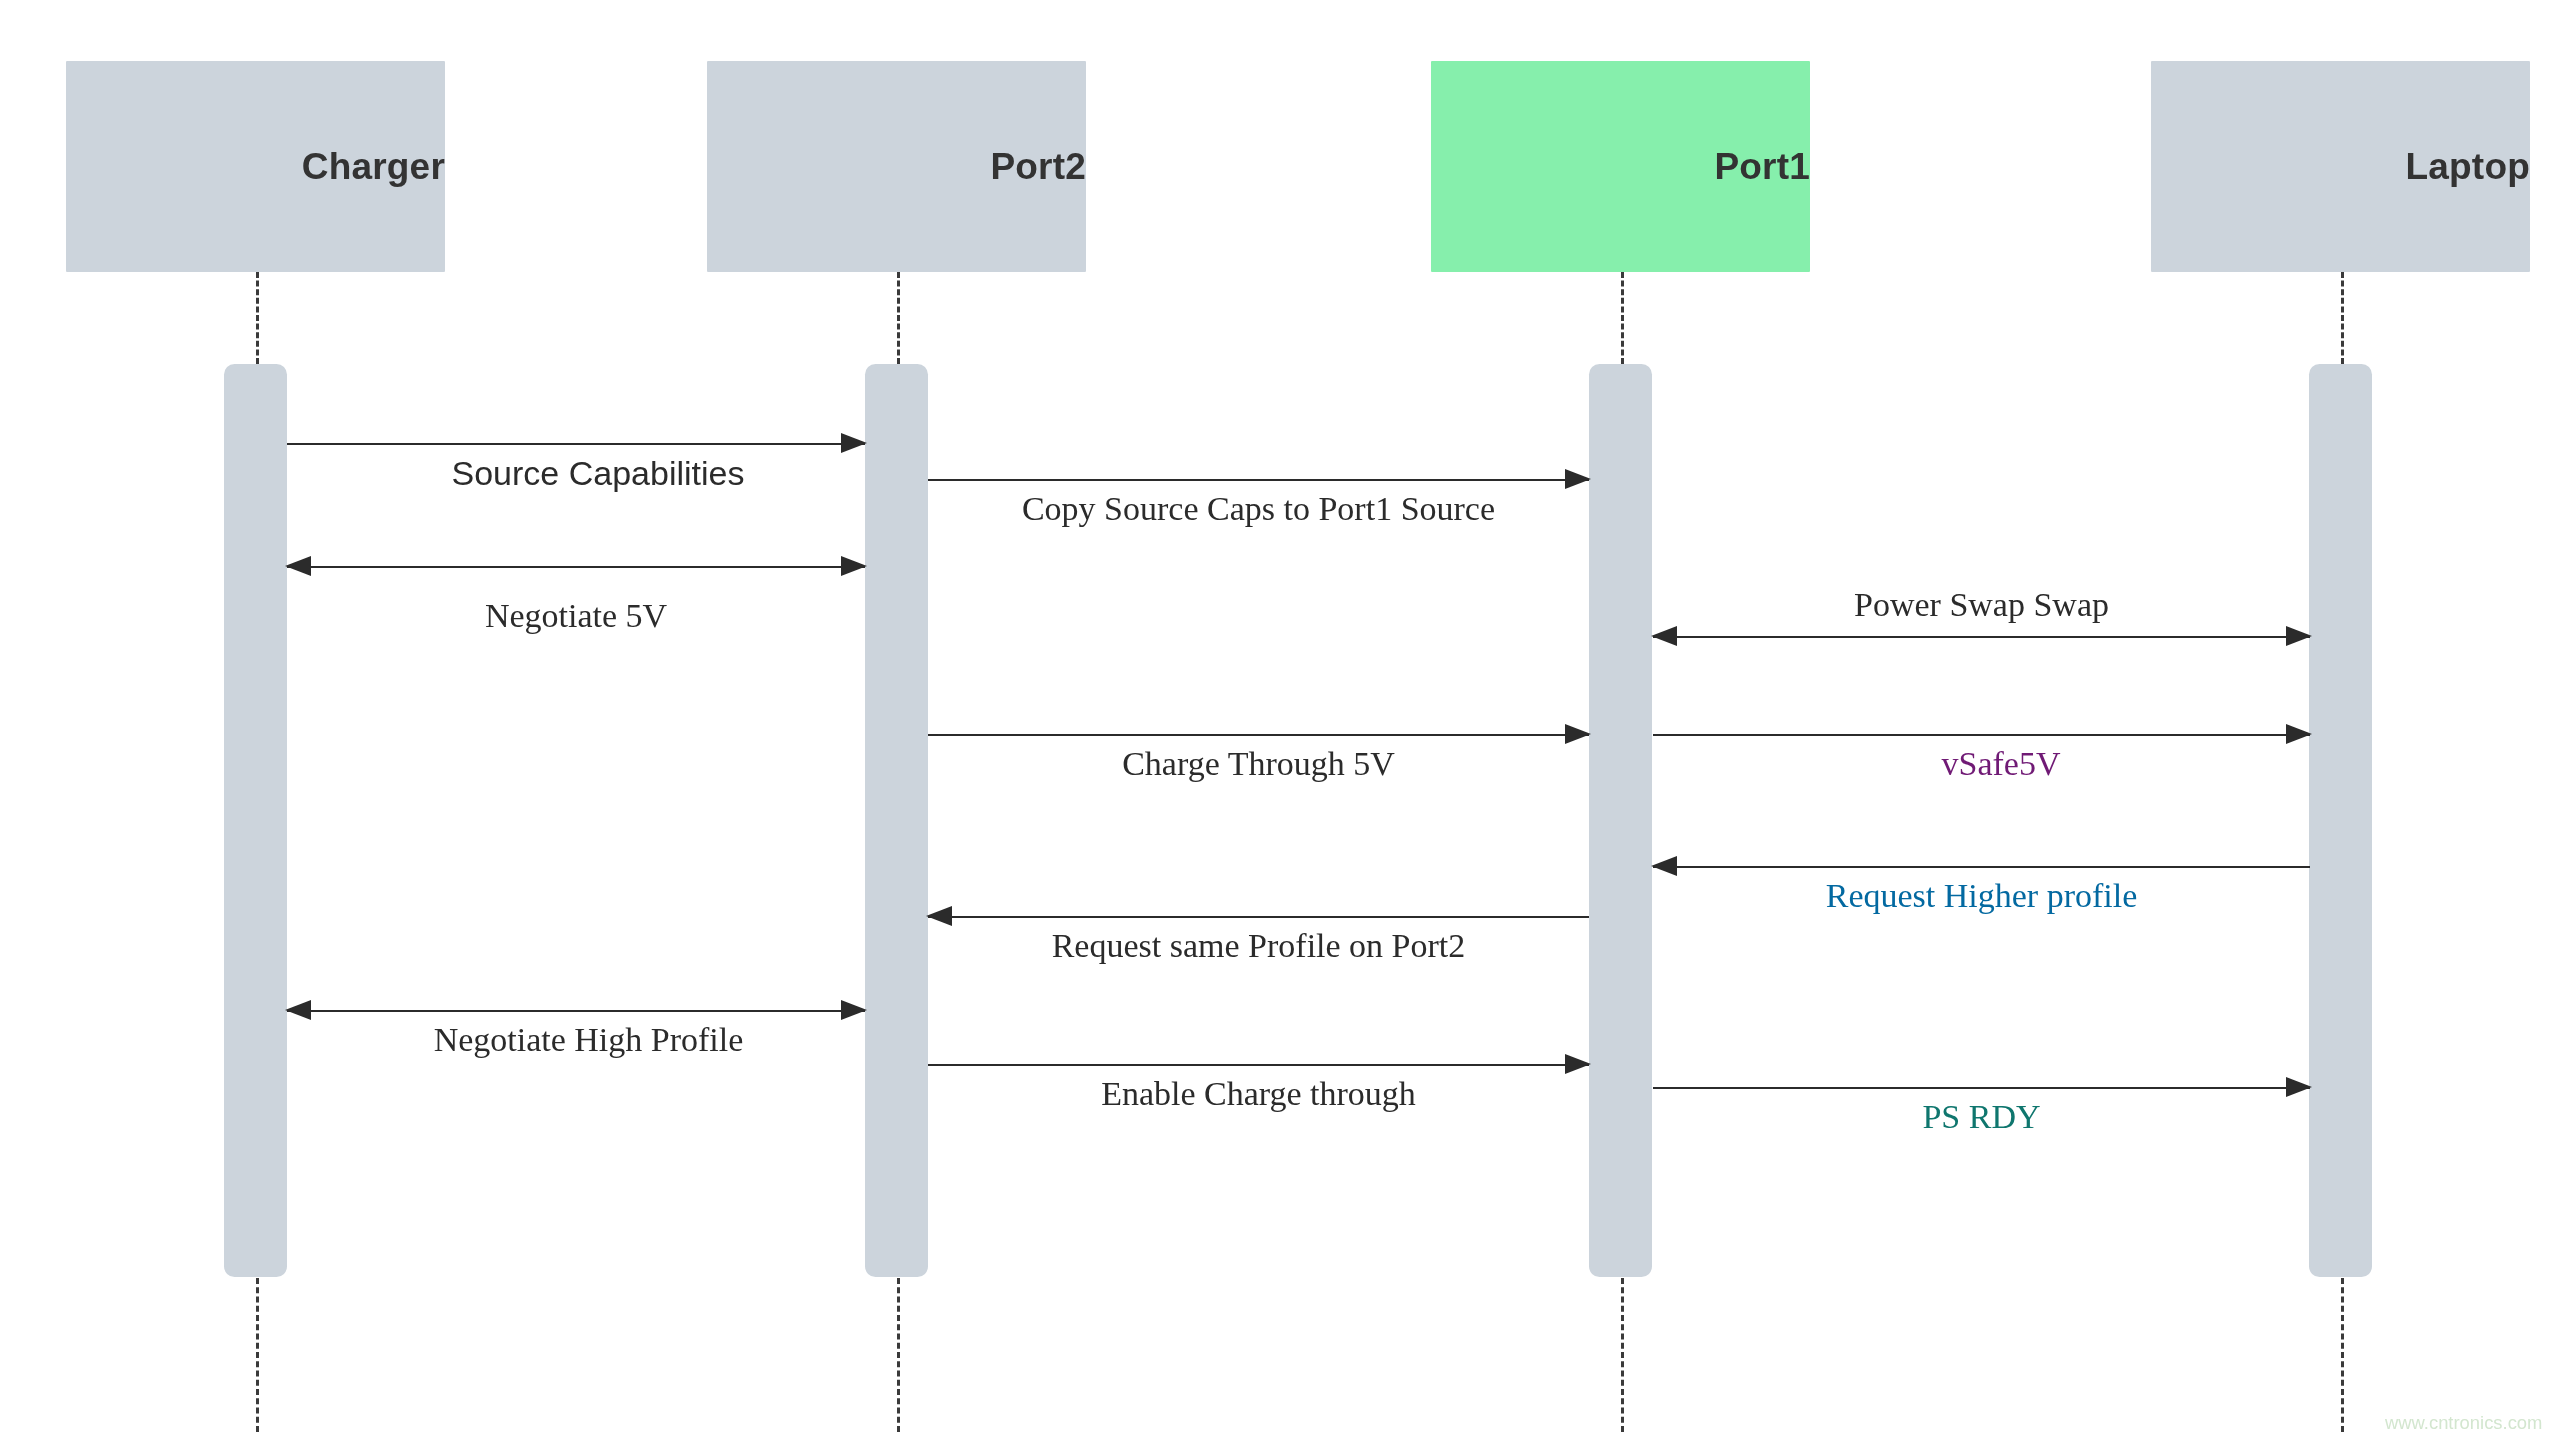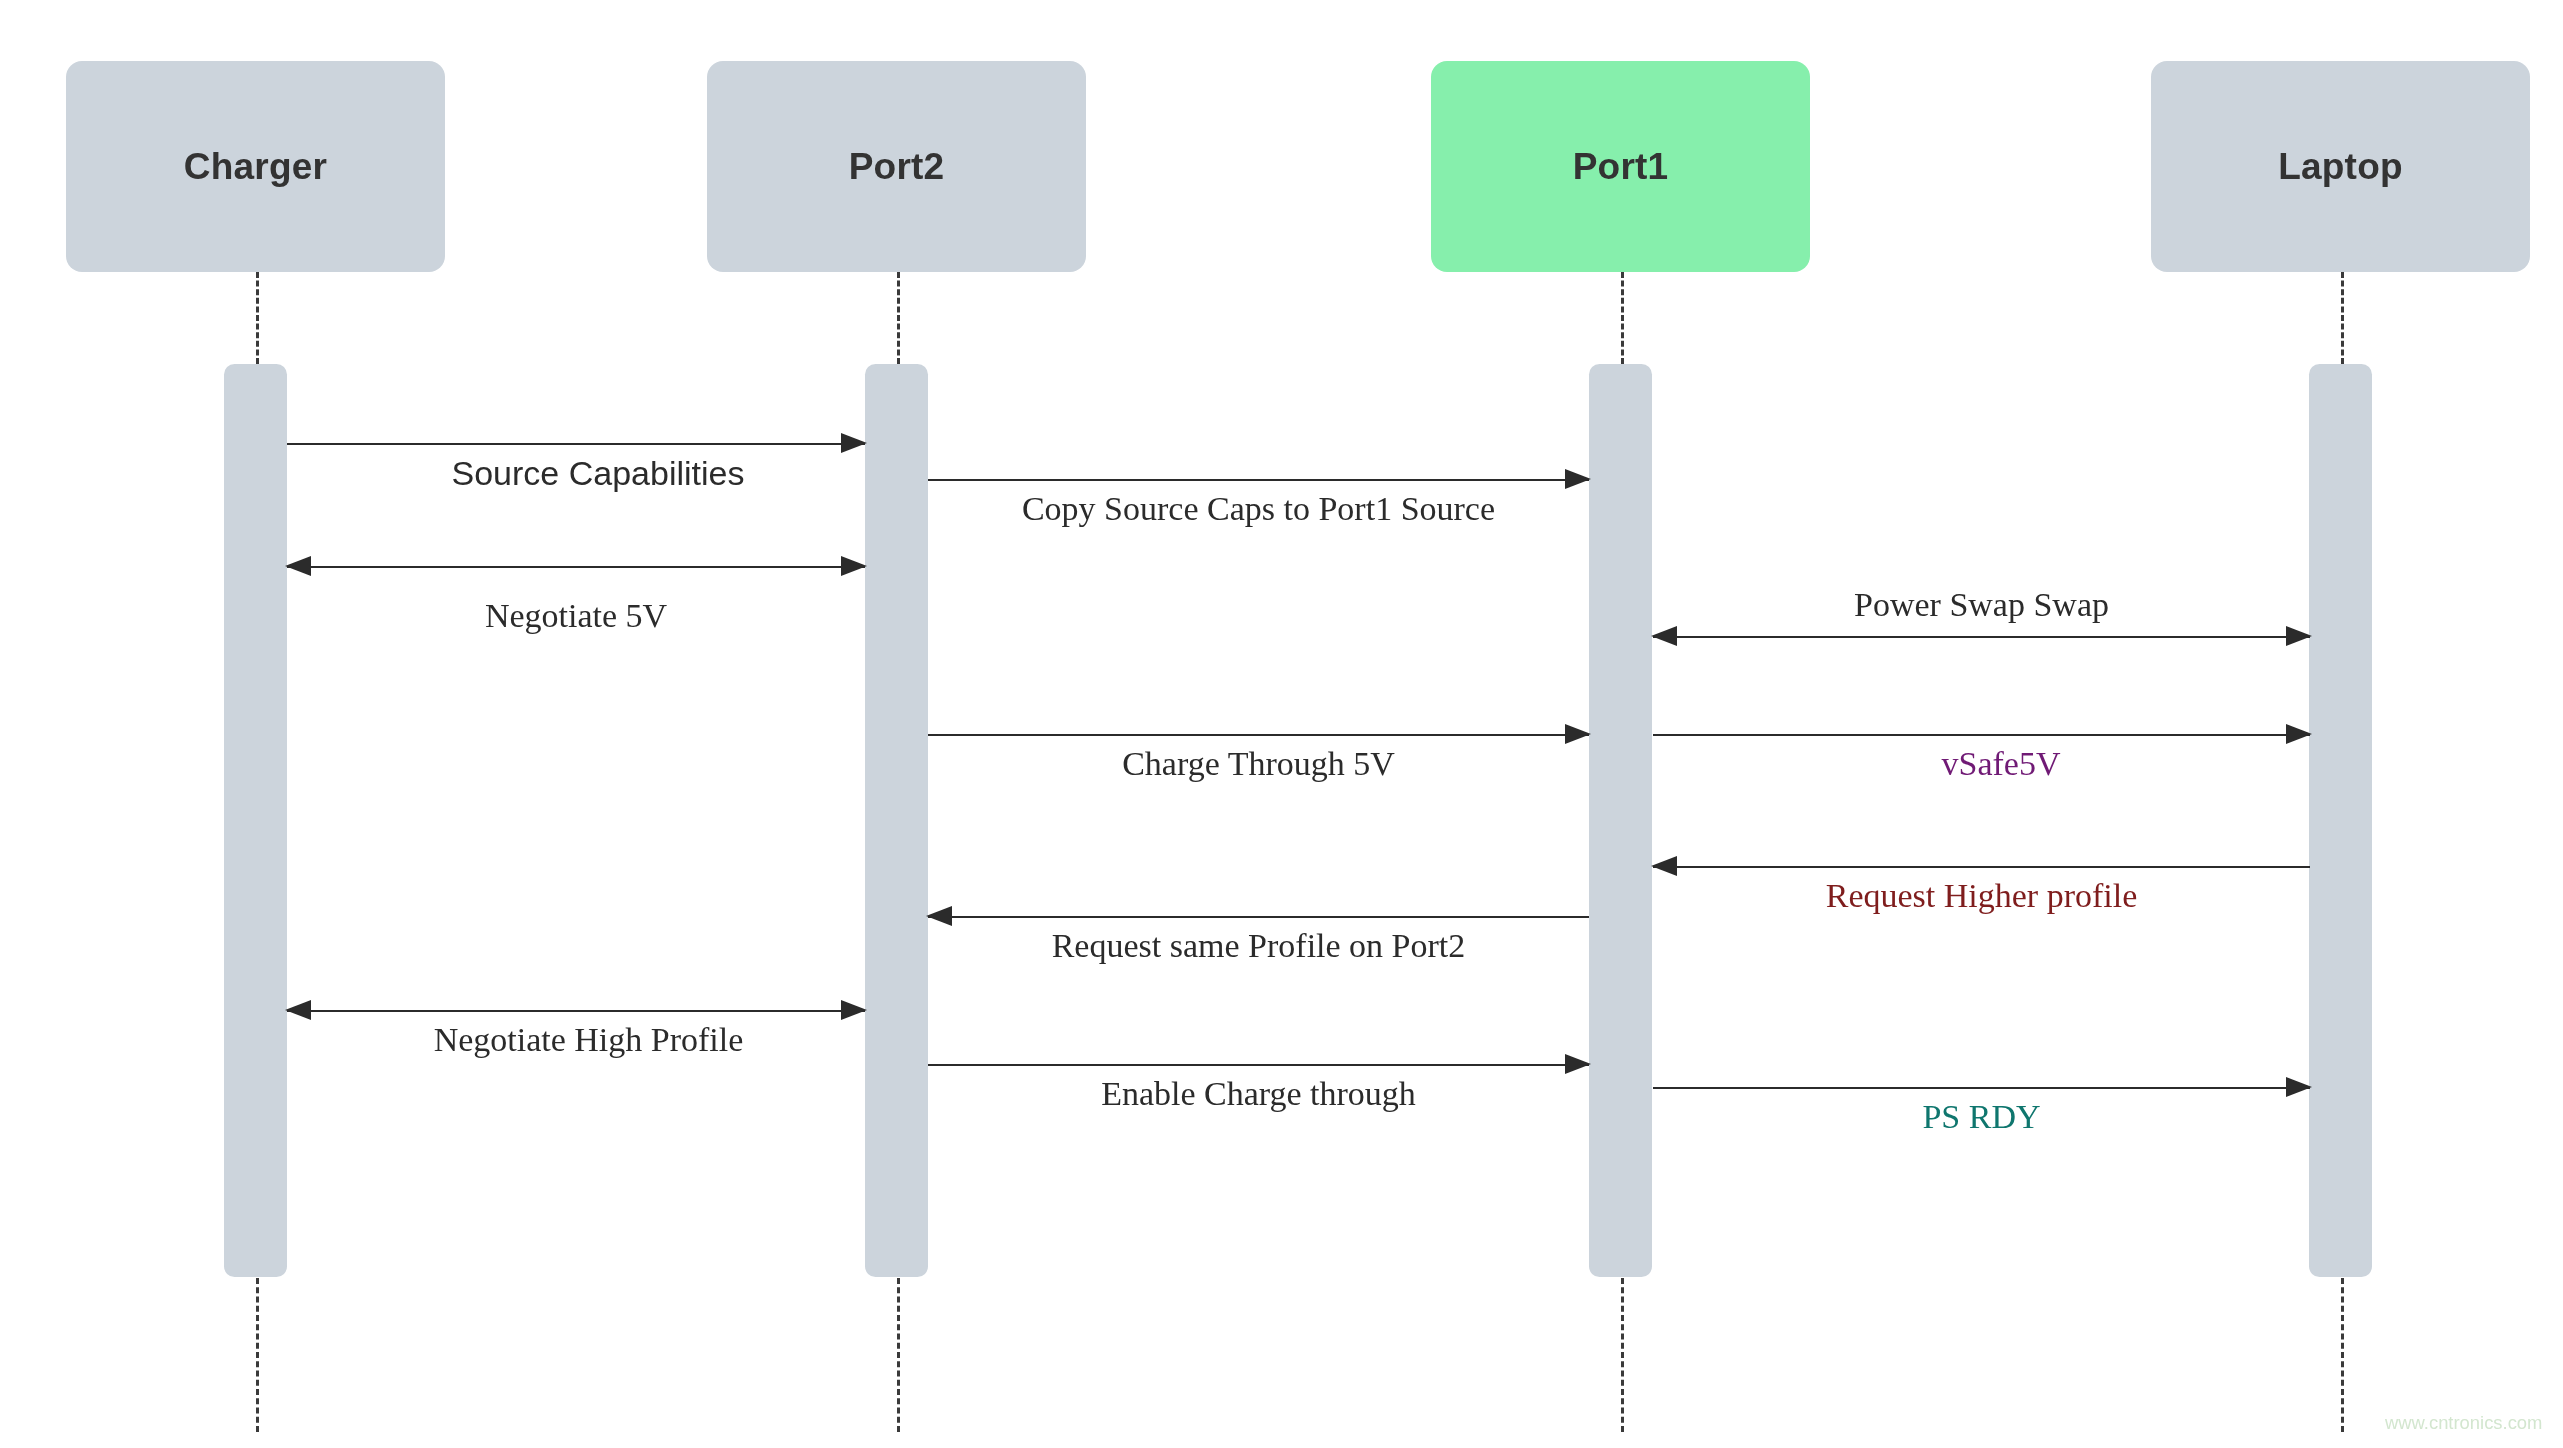--- a/index.html
+++ b/index.html
@@ -14,24 +14,24 @@
     background: #ffffff;
     overflow: hidden;
     font-family: "Liberation Serif", "DejaVu Serif", serif;
   }
 
   
   .participant-box {
     position: absolute;
     box-sizing: border-box;
     background: #ccd4dc;
-    border-radius: 16px;
+    border-radius: 1px;
     display: flex;
     align-items: center;
-    justify-content: center;
+    justify-content: flex-end;
   }
   .participant-label {
     font-family: "Liberation Sans", "DejaVu Sans", sans-serif;
     font-weight: bold;
     font-size: 37px;
     color: #333333;
     letter-spacing: 0.2px;
     white-space: nowrap;
   }
 
@@ -166,21 +166,21 @@
         <div class="msg-label below" style="color: rgb(43, 43, 43);">Charge Through 5V</div>
       </div>
       <div class="message" style="left: 1653px; width: 657px; top: 734px;">
         <div class="line" style="border-top-color: rgb(43, 43, 43);"></div>
         <div class="head right" style="border-left-color: rgb(43, 43, 43);"></div>
         <div class="msg-label below" style="color: #701a75; padding-left: 39px;">vSafe5V</div>
       </div>
       <div class="message" style="left: 1653px; width: 657px; top: 866px;">
         <div class="line" style="border-top-color: rgb(43, 43, 43);"></div>
         <div class="head left" style="border-right-color: rgb(43, 43, 43);"></div>
-        <div class="msg-label below" style="color: #7f1d1d;">Request Higher profile</div>
+        <div class="msg-label below" style="color: #0369a1;">Request Higher profile</div>
       </div>
       <div class="message" style="left: 928px; width: 661px; top: 916px;">
         <div class="line" style="border-top-color: rgb(43, 43, 43);"></div>
         <div class="head left" style="border-right-color: rgb(43, 43, 43);"></div>
         <div class="msg-label below" style="color: rgb(43, 43, 43);">Request same Profile on Port2</div>
       </div>
       <div class="message" style="left: 287px; width: 578px; top: 1010px;">
         <div class="line" style="border-top-color: rgb(43, 43, 43);"></div>
         <div class="head right" style="border-left-color: rgb(43, 43, 43);"></div>
         <div class="head left" style="border-right-color: rgb(43, 43, 43);"></div>

